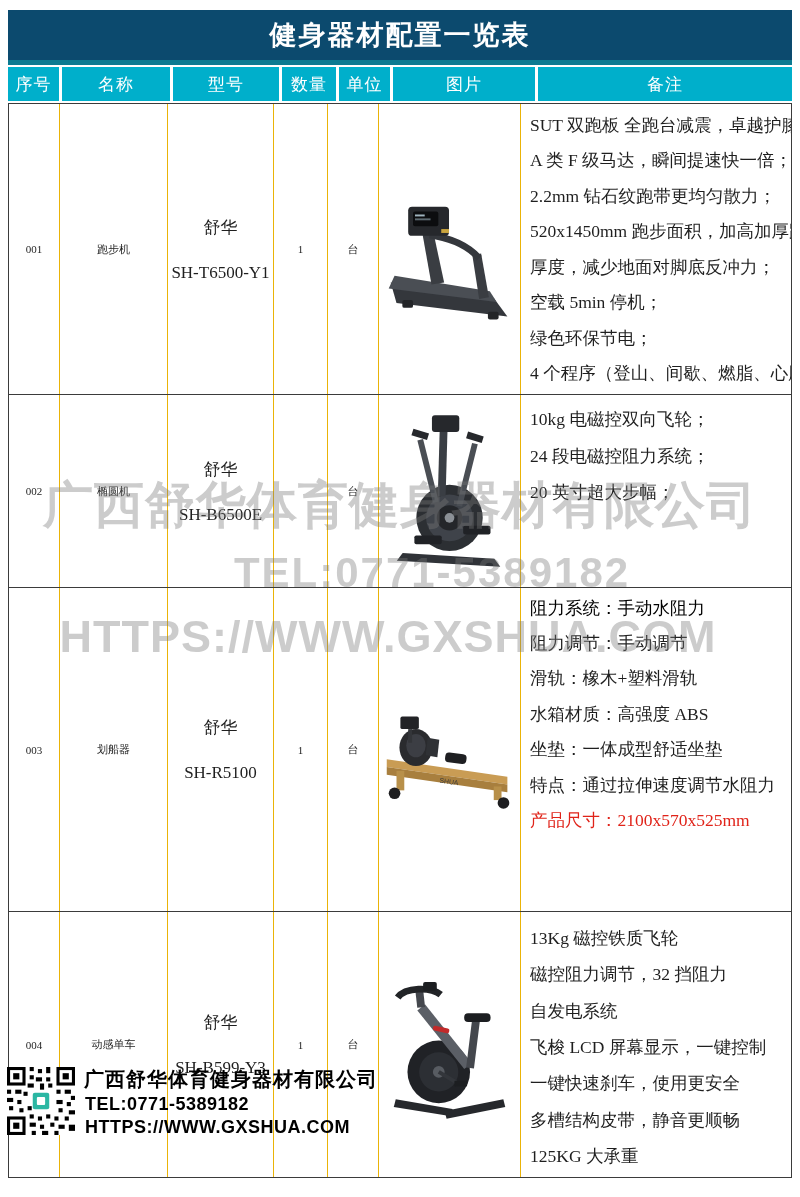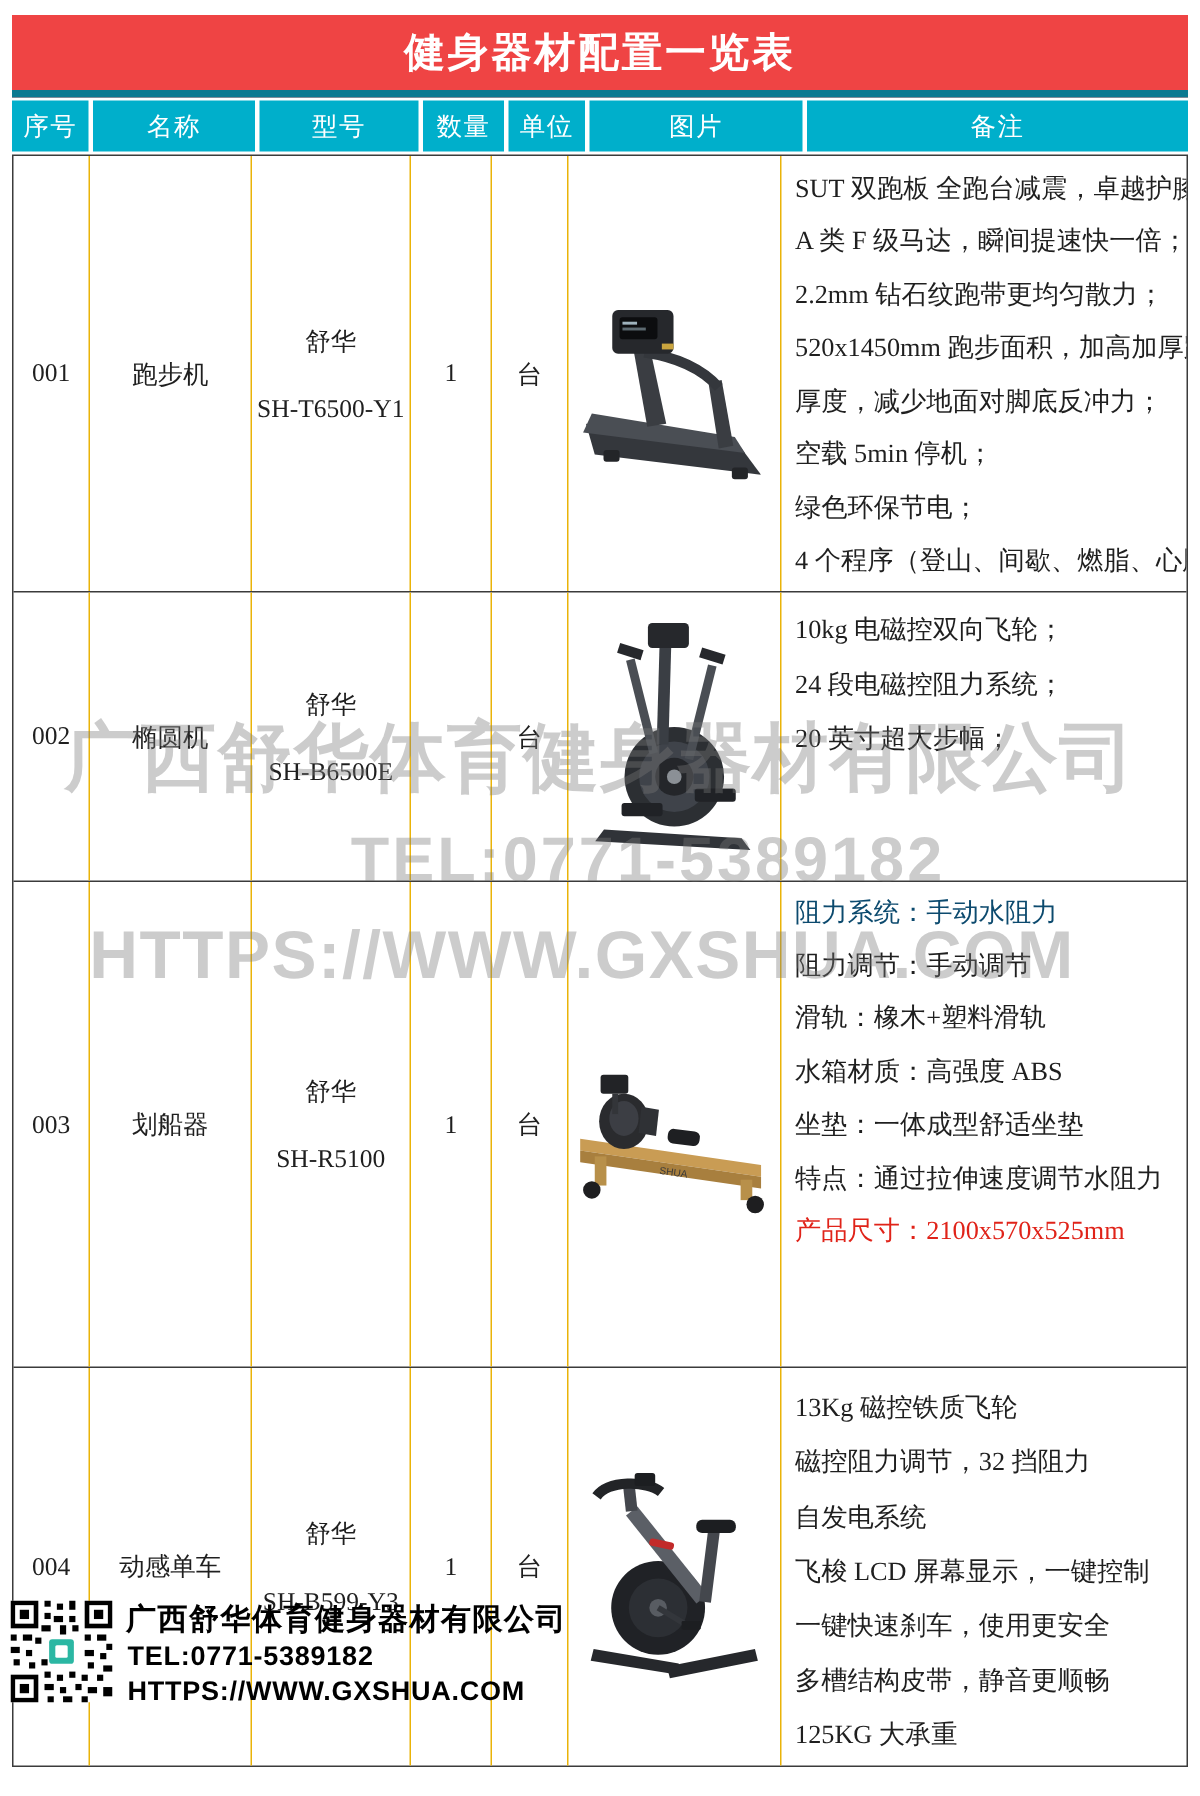--- a/index.html
+++ b/index.html
@@ -3,39 +3,39 @@
 <meta charset="utf-8">
 <style>
   html,body{margin:0;padding:0;}
   body{
     width:800px;height:1197px;position:relative;background:#ffffff;
     font-family:"Liberation Serif","DejaVu Serif",serif;color:#1f1f1f;
     overflow:hidden;
   }
   .table-wrap{position:absolute;left:8px;top:10px;width:784px;}
   .title-bar{
-    height:50px;background:#ef4444;border-bottom:5px solid #0C7A91;
+    height:50px;background:#0c4a6e;border-bottom:5px solid #0C7A91;
     display:flex;align-items:center;justify-content:center;margin-bottom:2px;
   }
   .title-bar .t{color:#ffffff;font-size:27px;font-weight:bold;letter-spacing:2px;}
   .hdr{
     display:grid;grid-template-columns:51px 108px 106px 54px 51px 142px 1fr;
     column-gap:3px;background:#ffffff;height:34px;margin-bottom:2px;
   }
   .hdr .hc{
     background:#00AFCB;color:#ffffff;font-size:17px;
     display:flex;align-items:center;justify-content:center;letter-spacing:1px;
   }
   .tbody{border:1px solid #3b3b3b;background:#ffffff;}
   .row{display:grid;grid-template-columns:51px 108px 106px 54px 51px 142px 1fr;border-bottom:1px solid #3b3b3b;}
   .row:last-child{border-bottom:none;}
   .row1{height:290px;}.row2{height:192px;}.row3{height:323px;}.row4{height:265px;}
   .cell{border-right:1px solid #eab308;overflow:hidden;box-sizing:border-box;}
   .cell:last-child{border-right:none;}
-  .cc{display:flex;align-items:center;justify-content:center;font-size:17px;}
+  .cc{display:flex;align-items:center;justify-content:center;font-size:11px;}
   .model{display:flex;flex-direction:column;align-items:center;justify-content:center;gap:24px;font-size:17px;}
   .imgc{display:flex;align-items:center;justify-content:center;}
   .remarks{display:flex;flex-direction:column;padding-left:9px;font-size:17.5px;}
   .rl{display:flex;align-items:center;white-space:nowrap;}
   .row1 .remarks{padding-top:3px;}  .row1 .rl{height:35.5px;}
   .row2 .remarks{padding-top:6px;}  .row2 .rl{height:36.5px;}
   .row3 .remarks{padding-top:2px;}  .row3 .rl{height:35.4px;}
   .row4 .remarks{padding-top:8px;}  .row4 .rl{height:36.3px;}
   
   .wm{position:absolute;left:0;width:800px;text-align:center;
@@ -163,21 +163,21 @@
           <ellipse cx="38" cy="60" rx="17" ry="19" fill="#2a2b2e"></ellipse>
           <ellipse cx="38" cy="58" rx="10" ry="12" fill="#3c3e44"></ellipse>
           <rect x="22" y="28" width="19" height="13" rx="2" fill="#222326"></rect>
           <rect x="30" y="41" width="4" height="14" fill="#333539"></rect>
           <polygon points="50,50 62,52 60,70 48,68" fill="#2f3135"></polygon>
           <rect x="68" y="66" width="22" height="10" rx="4" fill="#1e1f22" transform="rotate(7 79 71)"></rect>
           <text x="62" y="96" font-size="7" fill="#3a3a3a" transform="rotate(8 62 96)" font-family="sans-serif">SHUA</text>
         </svg>
       </div>
       <div class="cell remarks">
-        <div class="rl" style="color: #0c4a6e; font-family: Liberation Serif, serif;">阻力系统：手动水阻力</div>
+        <div class="rl" style="color: #000000; font-family: Liberation Serif, serif;">阻力系统：手动水阻力</div>
         <div class="rl" style="color: rgb(31, 31, 31);">阻力调节：手动调节</div>
         <div class="rl" style="color: rgb(31, 31, 31);">滑轨：橡木+塑料滑轨</div>
         <div class="rl" style="color: rgb(31, 31, 31);">水箱材质：高强度 ABS</div>
         <div class="rl" style="color: rgb(31, 31, 31);">坐垫：一体成型舒适坐垫</div>
         <div class="rl" style="color: rgb(31, 31, 31);">特点：通过拉伸速度调节水阻力</div>
         <div class="rl" style="color: rgb(224, 35, 25);">产品尺寸：2100x570x525mm</div>
       </div>
     </div>
 
     <div class="row row4">

